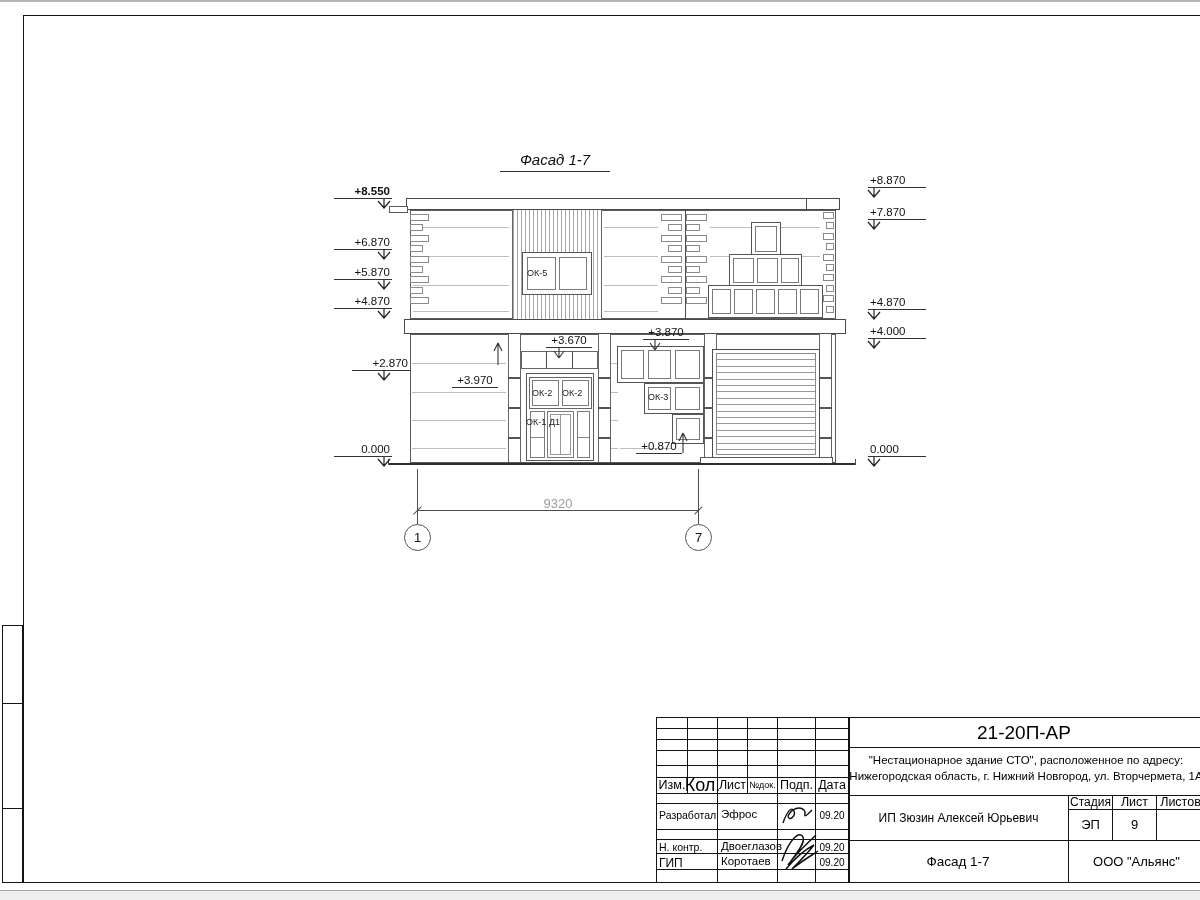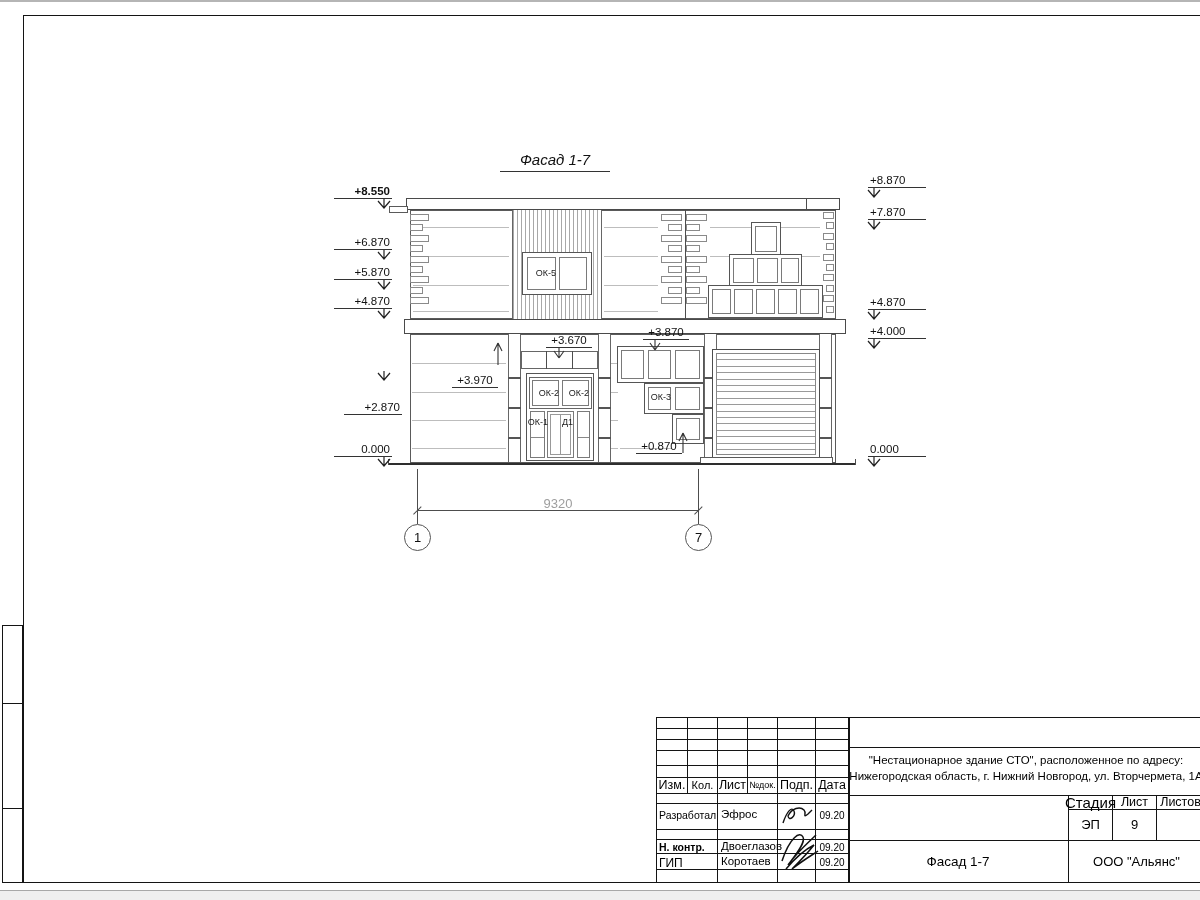--- a/index.html
+++ b/index.html
@@ -8,21 +8,21 @@
   .a{position:absolute;box-sizing:border-box;}
   
   .hl{height:1px;background:#bdbdbd;}          
   .dl{background:#4d4d4d;}                     
   .tl{background:#141414;}                     
   
   .wall{border:1px solid #5a5a5a;background:#fff;}
   .wg{border:1.4px solid #555;background:#fff;}  
   .wc{border:1px solid #7a7a7a;background:#fff;}
   
-  .lbl{font-size:9px;color:#222;white-space:nowrap;text-align:right;line-height:11px;}
+  .lbl{font-size:9px;color:#222;white-space:nowrap;text-align:left;line-height:11px;}
   .elev{font-size:11.5px;color:#111;white-space:nowrap;border-bottom:1px solid #333;height:14px;line-height:13px;}
   .elev-l{text-align:right;padding-right:2px;}
   .elev-r{text-align:left;padding-left:2px;}
   .leader{font-size:11.5px;color:#111;white-space:nowrap;border-bottom:1px solid #333;height:14px;line-height:13px;text-align:center;}
   .dimtxt{font-size:13px;color:#9e9e9e;text-align:center;}
   .axis{width:27px;height:27px;border:1.2px solid #555;border-radius:50%;background:#fff;
         font-size:13px;color:#111;text-align:center;line-height:25px;}
   .tbt{position:absolute;box-sizing:border-box;font-size:12px;color:#000;white-space:nowrap;}
   .cc{display:flex;align-items:center;justify-content:center;text-align:center;}
   .garage{background:repeating-linear-gradient(180deg,#fff 0px,#fff 5.5px,#9a9a9a 5.5px,#9a9a9a 6.4px);
@@ -198,21 +198,21 @@
   <div class="a wall" style="left:700px;top:457px;width:133px;height:7px;"></div>
 
   <div class="a" style="left:388px;top:463px;width:468px;height:2px;background:#2e2e2e;"></div>
   <div class="a dl" style="left:388px;top:459px;width:1px;height:6px;"></div>
   <div class="a dl" style="left:855px;top:459px;width:1px;height:6px;"></div>
 
   <div class="a elev elev-l" style="left:334px;top:185px;width:58px;font-weight:bold;"><span>+8.550</span></div>
   <div class="a elev elev-l" style="left:334px;top:236px;width:58px;"><span>+6.870</span></div>
   <div class="a elev elev-l" style="left:334px;top:266px;width:58px;"><span>+5.870</span></div>
   <div class="a elev elev-l" style="left:334px;top:295px;width:58px;"><span>+4.870</span></div>
-  <div class="a elev elev-l" style="left:344px;top:357px;width:58px;margin-top:44px;"><span>+2.870</span></div>
+  <div class="a elev elev-l" style="left:352px;top:357px;width:58px;"><span>+2.870</span></div>
   <div class="a elev elev-l" style="left:334px;top:443px;width:58px;"><span>0.000</span></div>
 
   <div class="a elev elev-r" style="left:868px;top:174px;width:58px;"><span>+8.870</span></div>
   <div class="a elev elev-r" style="left:868px;top:206px;width:58px;"><span>+7.870</span></div>
   <div class="a elev elev-r" style="left:868px;top:296px;width:58px;"><span>+4.870</span></div>
   <div class="a elev elev-r" style="left:868px;top:325px;width:58px;"><span>+4.000</span></div>
   <div class="a elev elev-r" style="left:868px;top:443px;width:58px;"><span>0.000</span></div>
   <div id="elevmarks" class="a" style="left:0;top:0;">
       <svg width="16" height="11" viewBox="0 0 16 11" style="position: absolute; left: 376px; top: 199px;">
         <path d="M8,0 L8,8 M2,2 L8,9 L14,2" stroke="#222" stroke-width="1.2" fill="none"></path>
@@ -299,64 +299,70 @@
   <div class="a tl" style="left:848px;top:795px;width:358px;height:1px;"></div>
   <div class="a tl" style="left:848px;top:840px;width:358px;height:1px;"></div>
   <div class="a tl" style="left:1069px;top:809px;width:137px;height:1px;"></div>
   <div class="a tl" style="left:1068px;top:795px;width:1px;height:88px;"></div>
   <div class="a tl" style="left:1112px;top:795px;width:1px;height:45px;"></div>
   <div class="a tl" style="left:1156px;top:795px;width:1px;height:45px;"></div>
 
   <div class="tbt cc" style="left:657px;top:778px;width:30px;height:14px;font-size:12.5px;">
       <span>Изм.</span>
     </div>
-  <div class="tbt cc" style="left:688px;top:778px;width:29px;height:14px;font-size:11px;">
+  <div class="tbt cc" style="left:688px;top:778px;width:29px;height:14px;font-size:18px;">
       <span>Кол.</span>
     </div>
   <div class="tbt cc" style="left:718px;top:778px;width:29px;height:14px;font-size:12.5px;">
       <span>Лист</span>
     </div>
   <div class="tbt cc" style="left:748px;top:778px;width:29px;height:14px;font-size:9px;">
       <span>№док.</span>
     </div>
   <div class="tbt cc" style="left:778px;top:778px;width:37px;height:14px;font-size:12.5px;">
       <span>Подп.</span>
     </div>
   <div class="tbt cc" style="left:816px;top:778px;width:32px;height:14px;font-size:12.5px;">
       <span>Дата</span>
     </div>
 
   <div class="tbt" style="left:659px;top:809px;font-size:10.5px;">Разработал</div>
   <div class="tbt" style="left:721px;top:808px;font-size:11.5px;">Эфрос</div>
   <div class="tbt cc" style="left:816px;top:808px;width:32px;height:14px;font-size:10px;">
       <span>09.20</span>
     </div>
-  <div class="tbt" style="left:659px;top:841px;font-size:10.5px;font-weight:bold;">Н. контр.</div>
+  <div class="tbt" style="left:659px;top:841px;font-size:10.5px;">Н. контр.</div>
   <div class="tbt" style="left:721px;top:840px;font-size:11.5px;">Двоеглазов</div>
   <div class="tbt cc" style="left:816px;top:840px;width:32px;height:14px;font-size:10px;">
       <span>09.20</span>
     </div>
   <div class="tbt" style="left:659px;top:856px;font-size:12px;">ГИП</div>
   <div class="tbt" style="left:721px;top:855px;font-size:11.5px;">Коротаев</div>
   <div class="tbt cc" style="left:816px;top:855px;width:32px;height:14px;font-size:10px;">
       <span>09.20</span>
     </div>
 
   <svg class="a" style="left:780px;top:803px;" width="34" height="26" viewBox="0 0 34 26">
     <path d="M3,20 C7,8 12,3 14,8 C16,13 9,19 8,13 C12,5 20,3 24,7 C27,10 22,16 28,11 L32,7" stroke="#111" stroke-width="1.4" fill="none"></path>
     </svg>
   <svg class="a" style="left:776px;top:827px;" width="46" height="46" viewBox="0 0 46 46">
     <path d="M6,34 C14,10 24,4 27,10 C30,16 18,30 12,38 C22,24 34,14 40,8 M10,42 C20,30 30,22 38,18 C30,28 22,36 16,42 C26,34 36,28 42,24" stroke="#111" stroke-width="1.5" fill="none"></path>
     </svg>
 
+  <div class="tbt cc" style="left:848px;top:718px;width:352px;height:29px;font-size:19px;">
+      <span>21-20П-АР</span>
+    </div>
   <div class="tbt" style="left:848px;top:752px;width:356px;font-size:11.5px;text-align:center;line-height:16px;white-space:normal;">
     <div>"Нестационарное здание СТО", расположенное по адресу:</div>
     <div>Нижегородская область, г. Нижний Новгород, ул. Вторчермета, 1А</div>
   </div>
-  <div class="tbt cc" style="left:1069px;top:795px;width:43px;height:14px;font-size:15px;">
+  <div class="tbt cc" style="left:849px;top:796px;width:219px;height:43px;font-size:12px;">
+      <span>ИП Зюзин Алексей Юрьевич</span>
+    </div>
+  <div class="tbt cc" style="left:1069px;top:795px;width:43px;height:14px;font-size:12px;">
       <span>Стадия</span>
     </div>
   <div class="tbt cc" style="left:1113px;top:795px;width:43px;height:14px;font-size:12.5px;">
       <span>Лист</span>
     </div>
   <div class="tbt cc" style="left:1157px;top:795px;width:47px;height:14px;font-size:12.5px;">
       <span>Листов</span>
     </div>
   <div class="tbt cc" style="left:1069px;top:810px;width:43px;height:29px;font-size:13px;">
       <span>ЭП</span>

